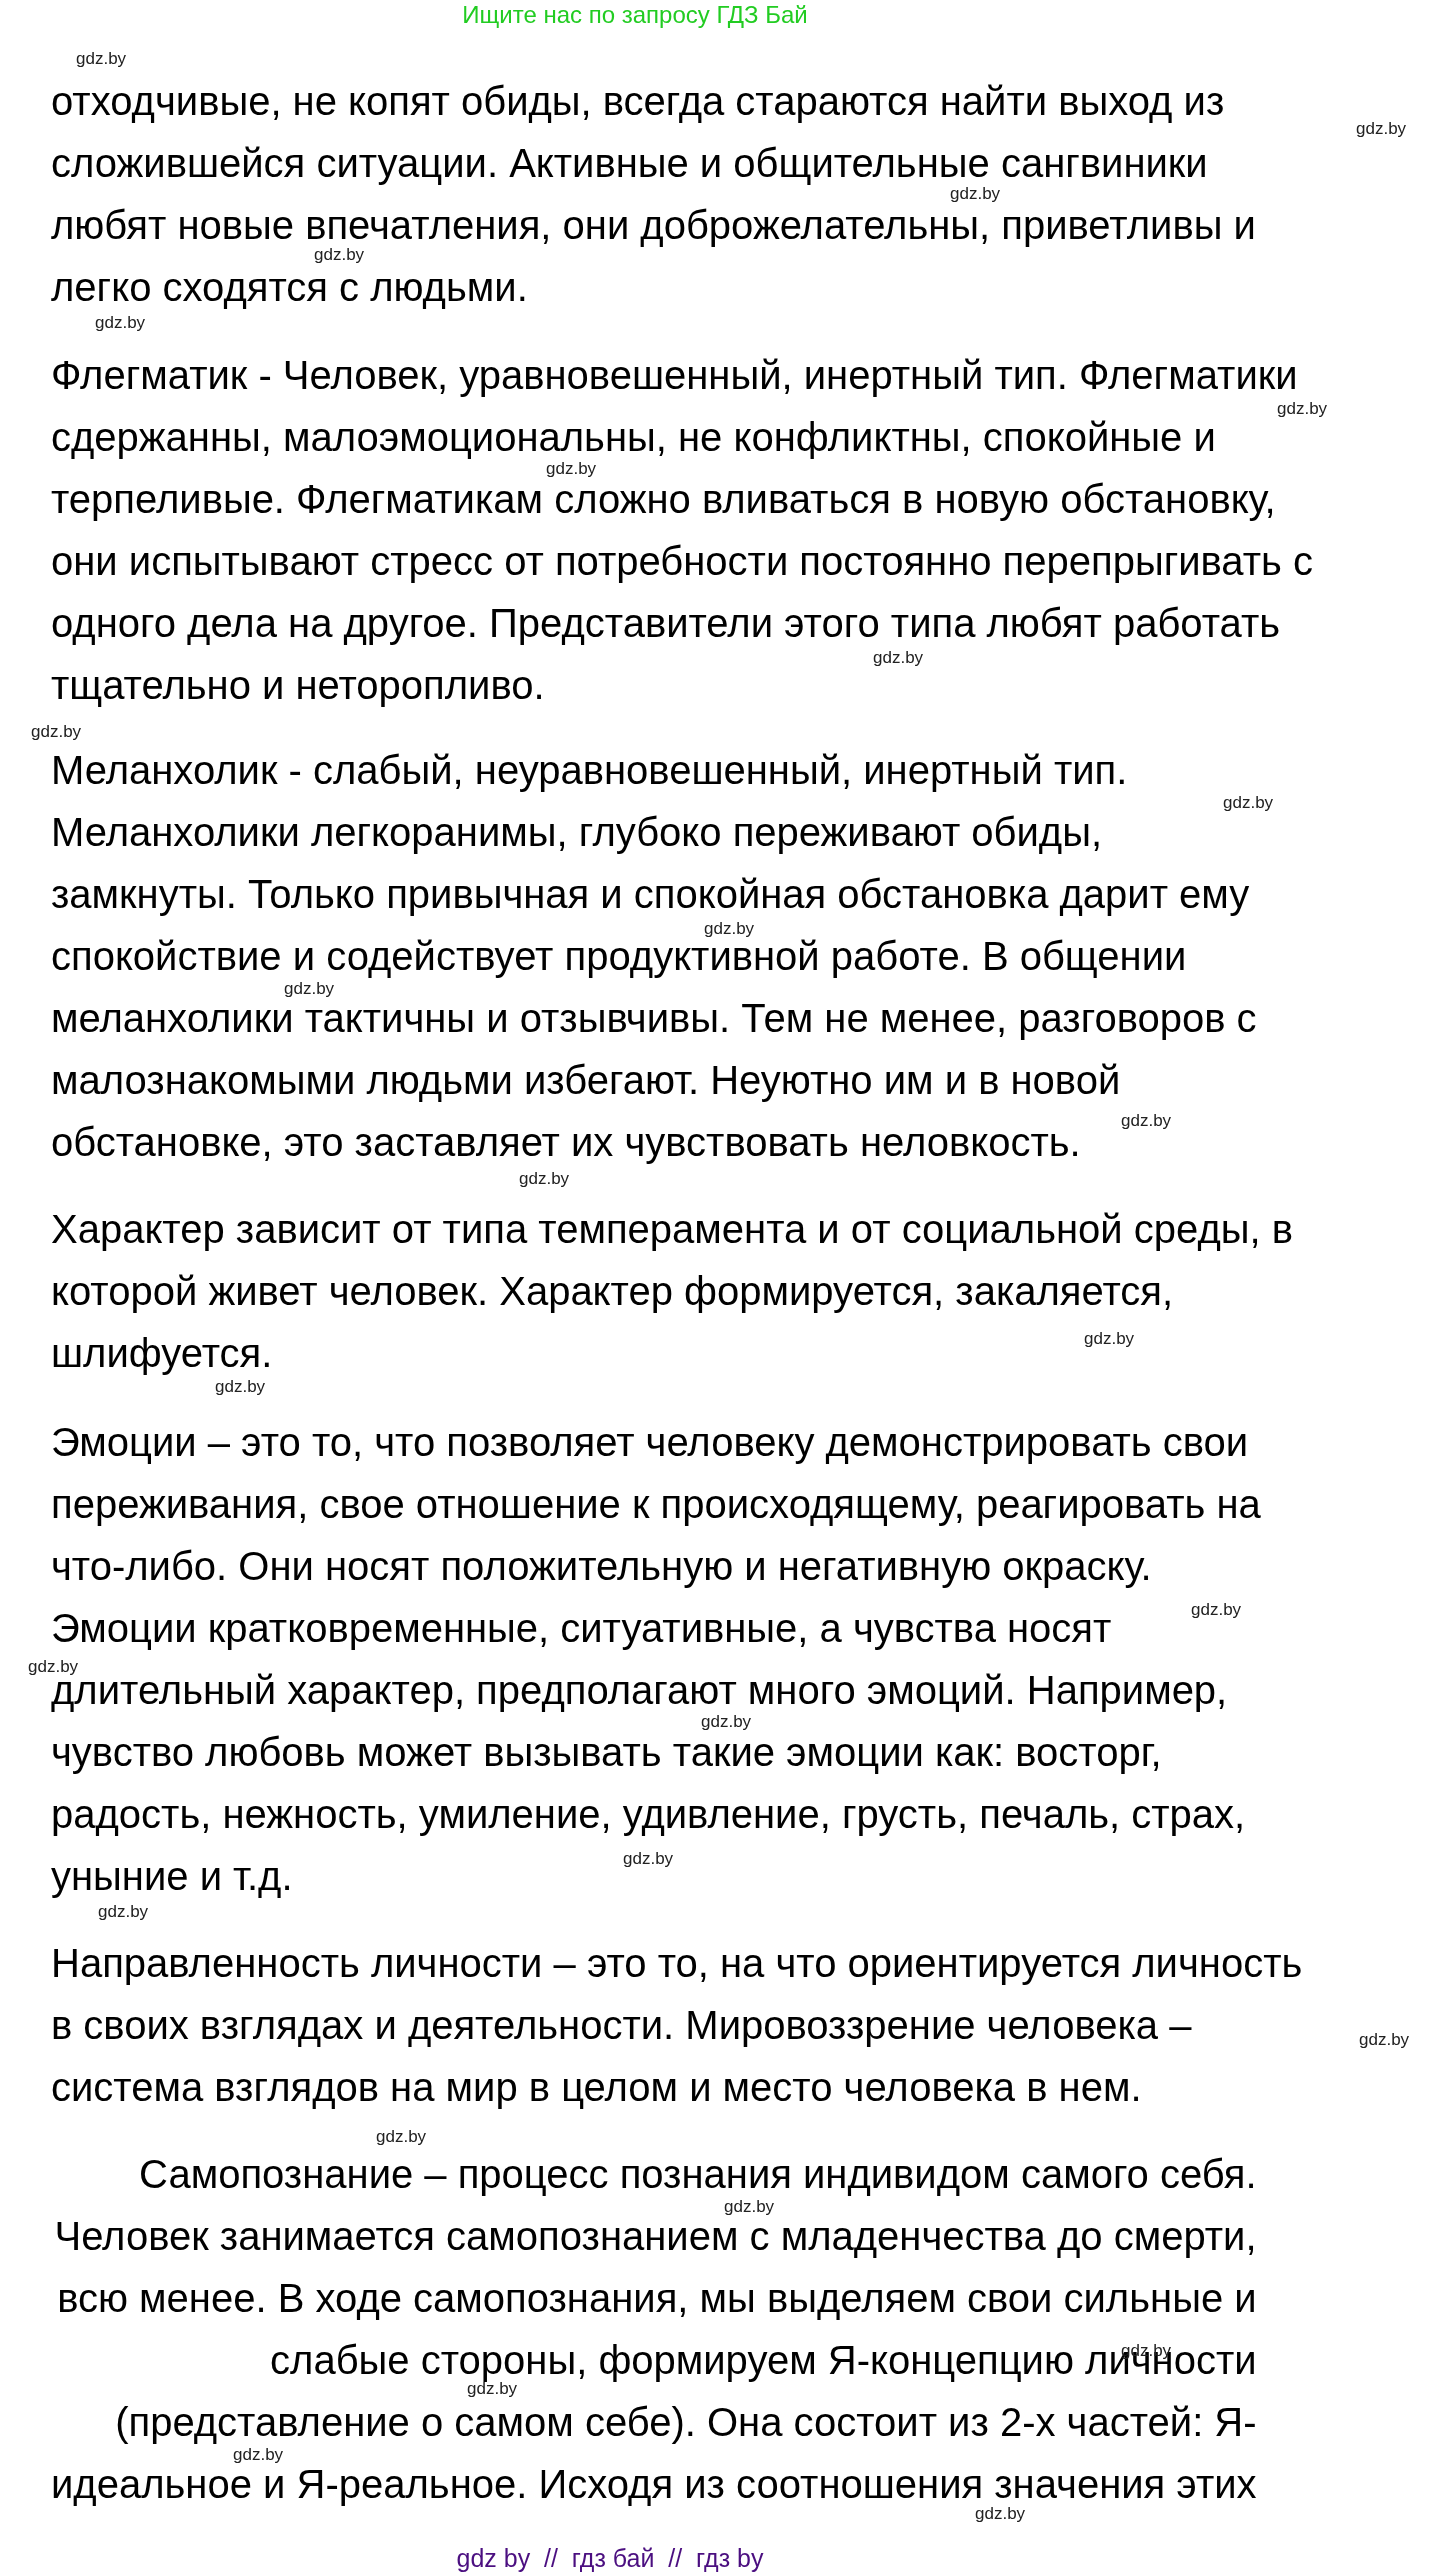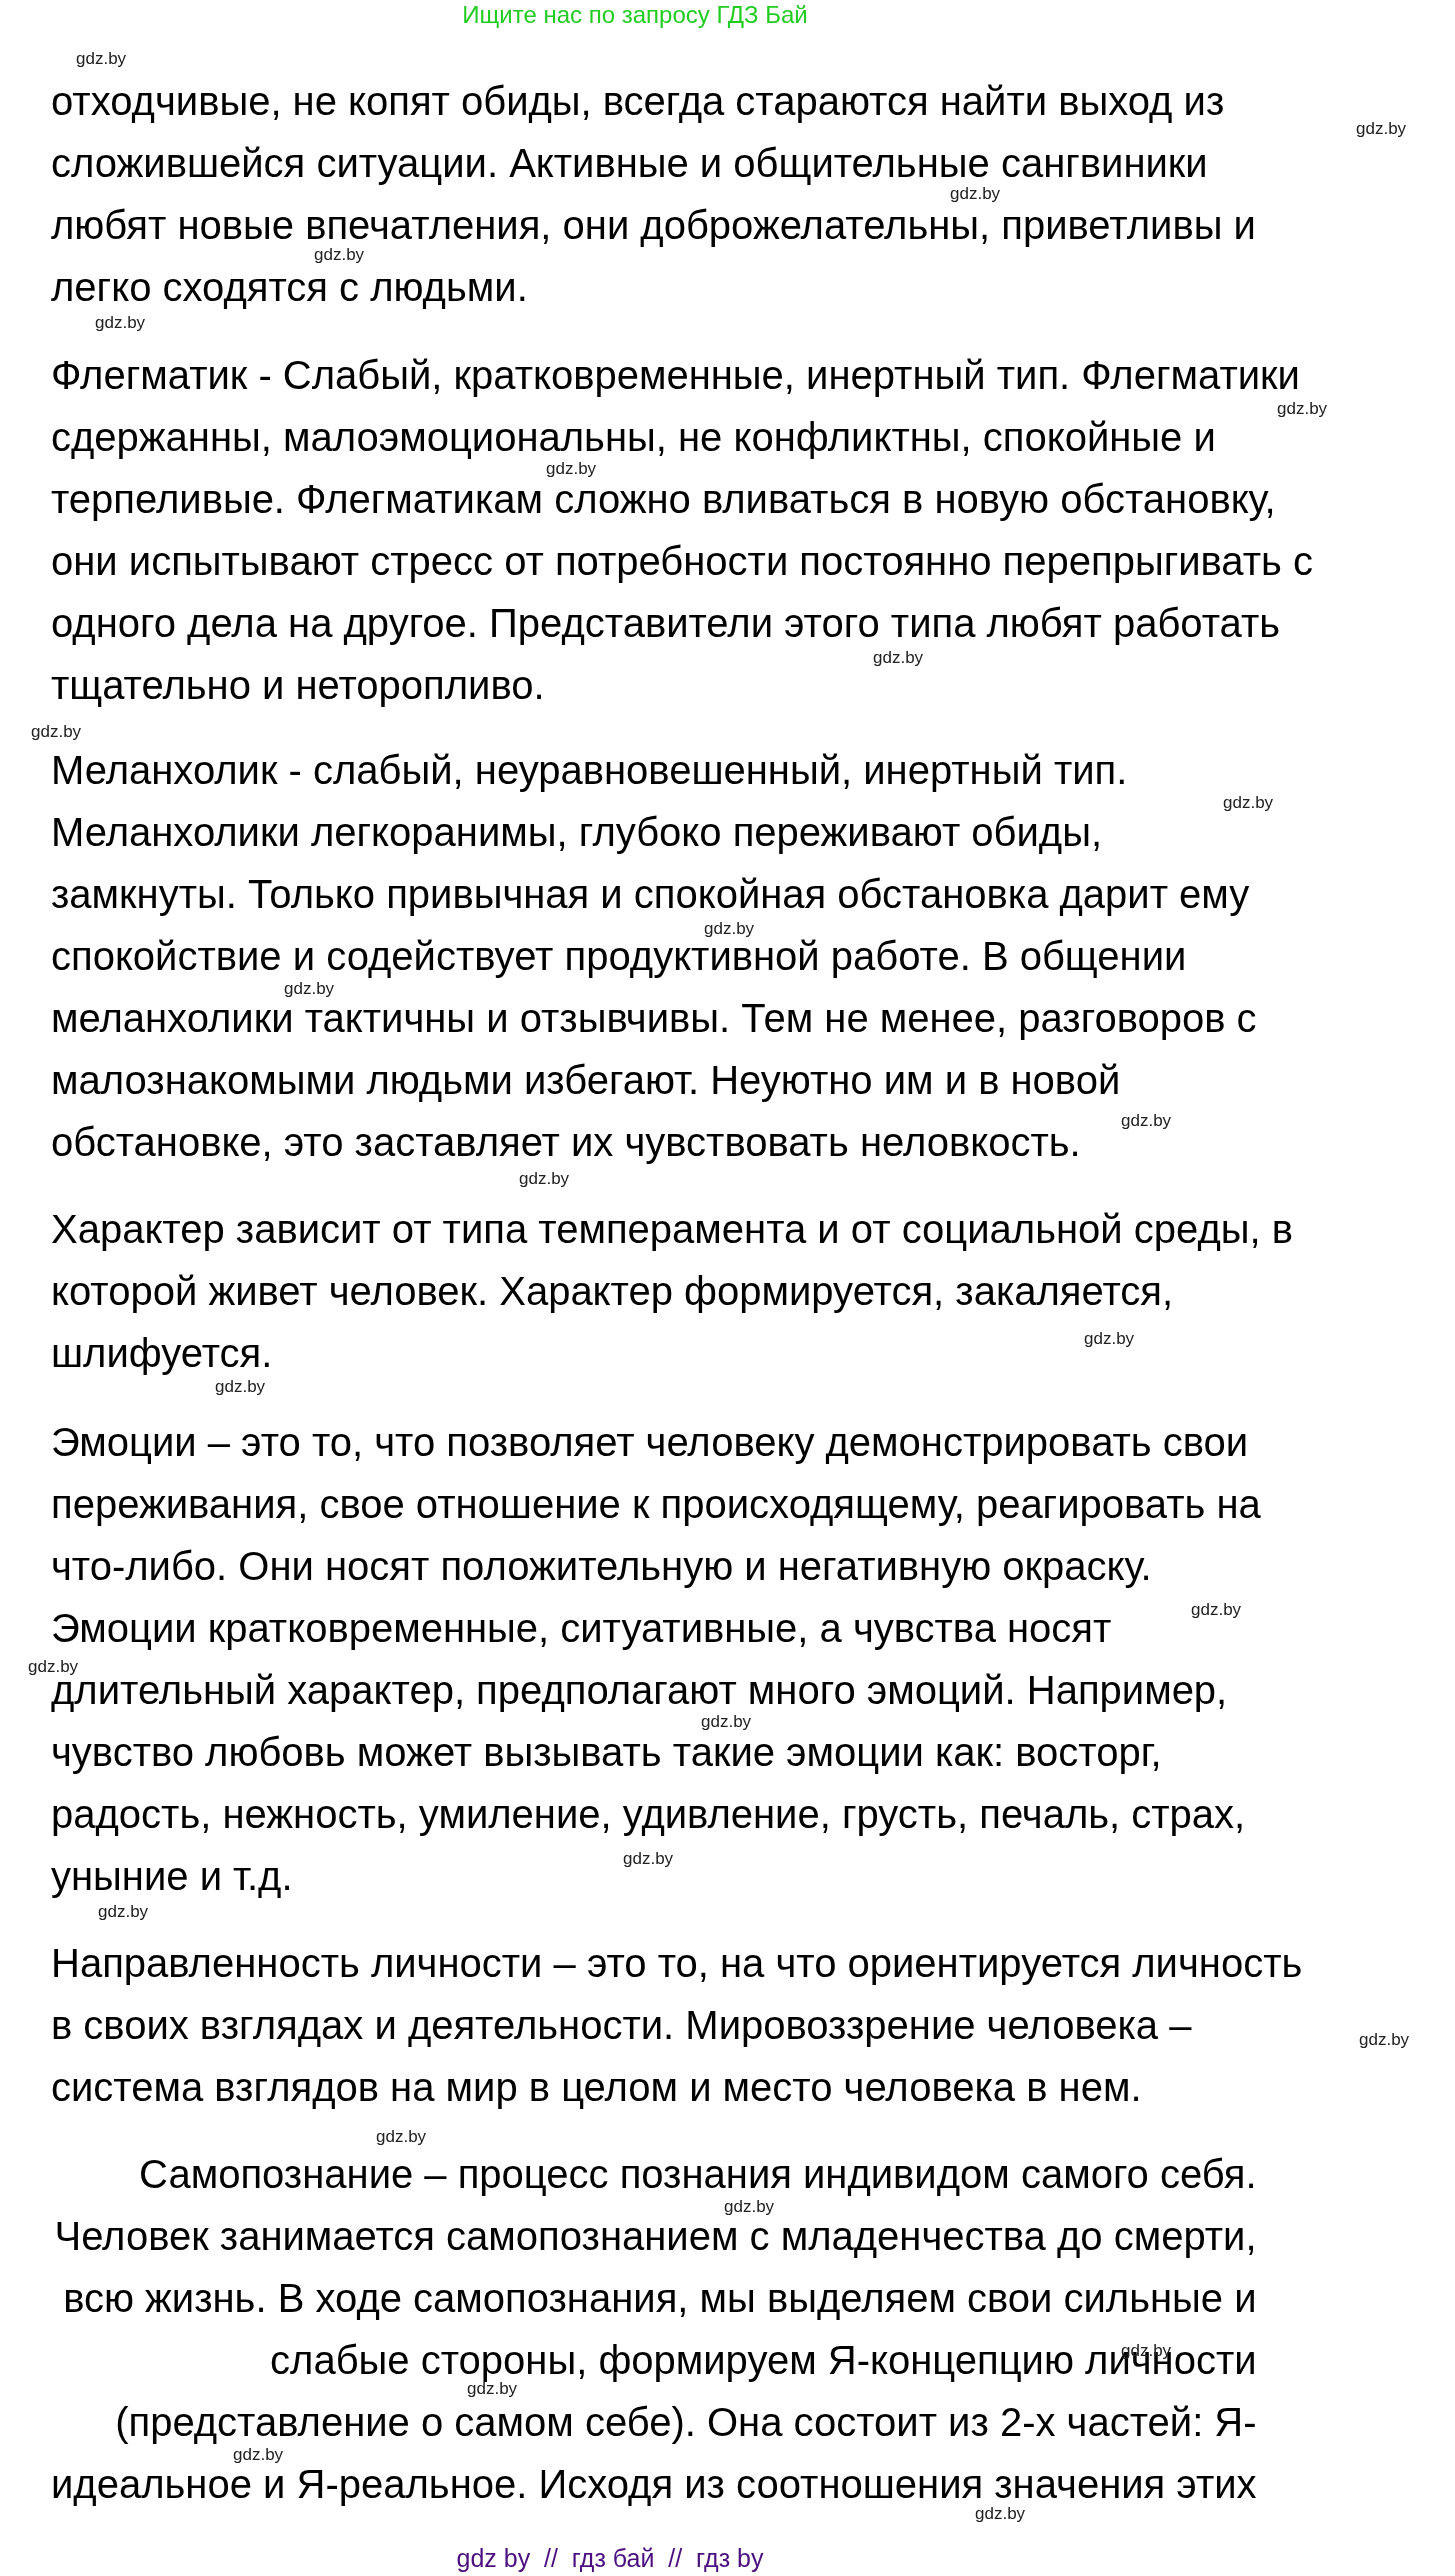--- a/index.html
+++ b/index.html
@@ -31,21 +31,21 @@
 <div class="header">Ищите нас по запросу ГДЗ Бай</div>
 
 <div class="para" style="top:70px;">
   <span class="line">отходчивые, не копят обиды, всегда стараются найти выход из</span>
   <span class="line">сложившейся ситуации. Активные и общительные сангвиники</span>
   <span class="line">любят новые впечатления, они доброжелательны, приветливы и</span>
   <span class="line">легко сходятся с людьми.</span>
 </div>
 
 <div class="para" style="top:344px;">
-  <span class="line">Флегматик - Слабый, кратковременные, инертный тип. Флегматики</span>
+  <span class="line">Флегматик - Человек, уравновешенный, инертный тип. Флегматики</span>
   <span class="line">сдержанны, малоэмоциональны, не конфликтны, спокойные и</span>
   <span class="line">терпеливые. Флегматикам сложно вливаться в новую обстановку,</span>
   <span class="line">они испытывают стресс от потребности постоянно перепрыгивать с</span>
   <span class="line">одного дела на другое. Представители этого типа любят работать</span>
   <span class="line">тщательно и неторопливо.</span>
 </div>
 
 <div class="para" style="top:739px;">
   <span class="line">Меланхолик - слабый, неуравновешенный, инертный тип.</span>
   <span class="line">Меланхолики легкоранимы, глубоко переживают обиды,</span>
@@ -75,21 +75,21 @@
 
 <div class="para" style="top:1932px;">
   <span class="line">Направленность личности – это то, на что ориентируется личность</span>
   <span class="line">в своих взглядах и деятельности. Мировоззрение человека –</span>
   <span class="line">система взглядов на мир в целом и место человека в нем.</span>
 </div>
 
 <div class="para" style="top:2143px;text-align:right;">
   <span class="line">Самопознание – процесс познания индивидом самого себя.</span>
   <span class="line">Человек занимается самопознанием с младенчества до смерти,</span>
-  <span class="line">всю жизнь. В ходе самопознания, мы выделяем свои сильные и</span>
+  <span class="line">всю менее. В ходе самопознания, мы выделяем свои сильные и</span>
   <span class="line">слабые стороны, формируем Я-концепцию личности</span>
   <span class="line">(представление о самом себе). Она состоит из 2-х частей: Я-</span>
   <span class="line">идеальное и Я-реальное. Исходя из соотношения значения этих</span>
 </div>
 
 <span class="wm" style="left:76px; top:47px;">gdz.by</span>
 <span class="wm" style="left:1356px; top:117px;">gdz.by</span>
 <span class="wm" style="left:950px; top:182px;">gdz.by</span>
 <span class="wm" style="left:314px; top:243px;">gdz.by</span>
 <span class="wm" style="left:95px; top:311px;">gdz.by</span>

